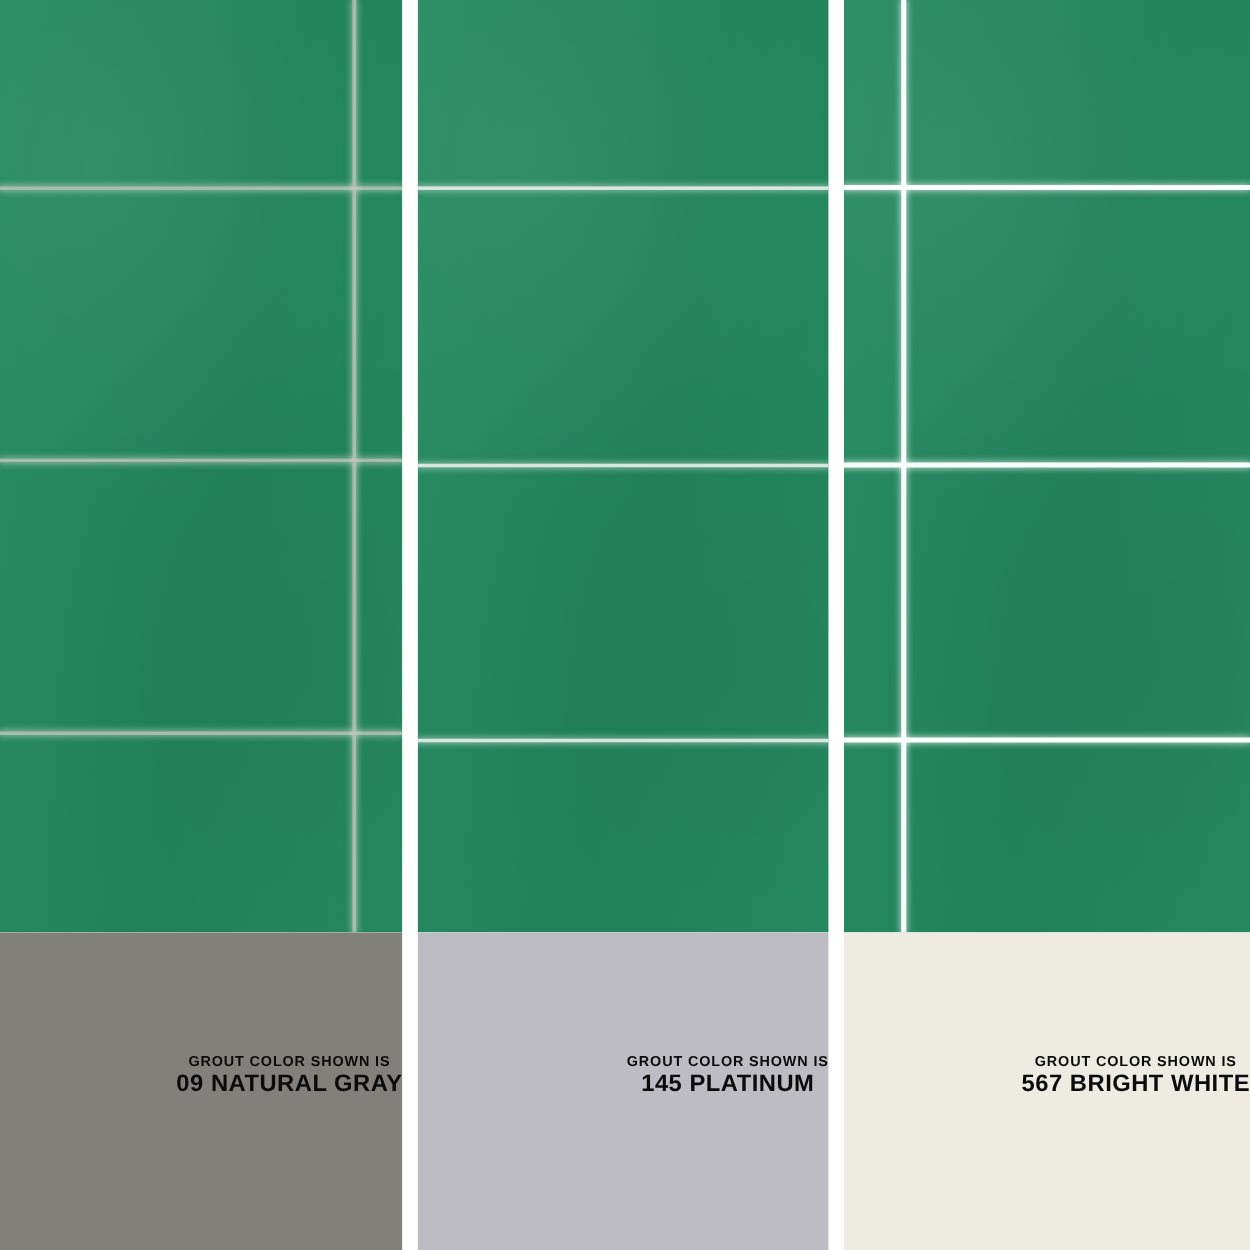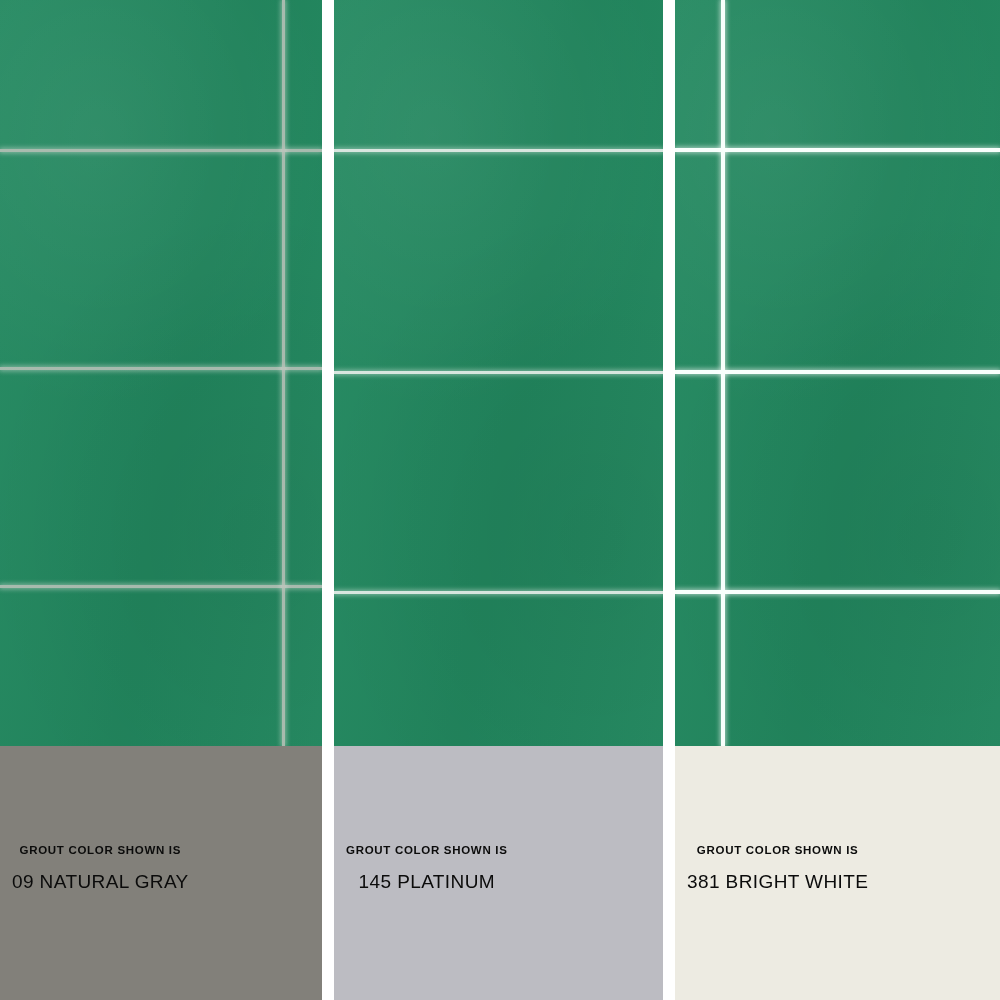--- a/index.html
+++ b/index.html
@@ -53,40 +53,39 @@
     top: 0;
     pointer-events: none;
   }
   .swatch {
     position: absolute;
     left: 0;
     right: 0;
     bottom: 16px;
     display: flex;
     align-items: flex-start;
-    justify-content: flex-start;
-    padding-left: 12px;
+    justify-content: flex-end;
   }
   .swatch-text {
     margin-top: 98px;
     text-align: center;
     color: #0b0b0b;
     line-height: 1.12;
     user-select: none;
   }
   .lbl-top {
     font-size: 11.5px;
     font-weight: bold;
     letter-spacing: 0.7px;
   }
   .lbl-main {
     font-size: 19px;
-    font-weight: normal;
+    font-weight: bold;
     letter-spacing: 0.4px;
-    margin-top: 14px;
+    margin-top: 0;
     white-space: nowrap;
   }
   .divider {
     position: absolute;
     top: 0;
     height: 1000px;
     background: #ffffff;
   }
 </style>
 </head>
@@ -138,21 +137,21 @@
       <div id="p2-lines">
           <div class="grout-h" style="top: 148px; height: 4px; background: rgb(248, 255, 252); box-shadow: rgba(255, 255, 255, 0.6) 0px 0px 5px 1px;"></div>
           <div class="grout-h" style="top: 370px; height: 4px; background: rgb(248, 255, 252); box-shadow: rgba(255, 255, 255, 0.6) 0px 0px 5px 1px;"></div>
           <div class="grout-h" style="top: 590px; height: 4px; background: rgb(248, 255, 252); box-shadow: rgba(255, 255, 255, 0.6) 0px 0px 5px 1px;"></div>
           <div class="grout-v" style="left: 46px; width: 4px; height: 746px; background: rgb(248, 255, 252); box-shadow: rgba(255, 255, 255, 0.6) 0px 0px 5px 1px;"></div>
         </div>
     </div>
     <div class="swatch" id="p2-swatch" style="top: 746px; background: rgb(237, 235, 226); height: 254px;">
       <div class="swatch-text">
         <div class="lbl-top">GROUT COLOR SHOWN IS</div>
-        <div class="lbl-main">381 BRIGHT WHITE</div>
+        <div class="lbl-main">567 BRIGHT WHITE</div>
       </div>
     </div>
   </div>
 
   <div class="divider" id="div0" style="left: 322px; width: 12px; background: rgb(255, 255, 255);"></div>
   <div class="divider" id="div1" style="left: 663px; width: 12px; background: rgb(255, 255, 255);"></div>
 
 </div>
 
 </body></html>

